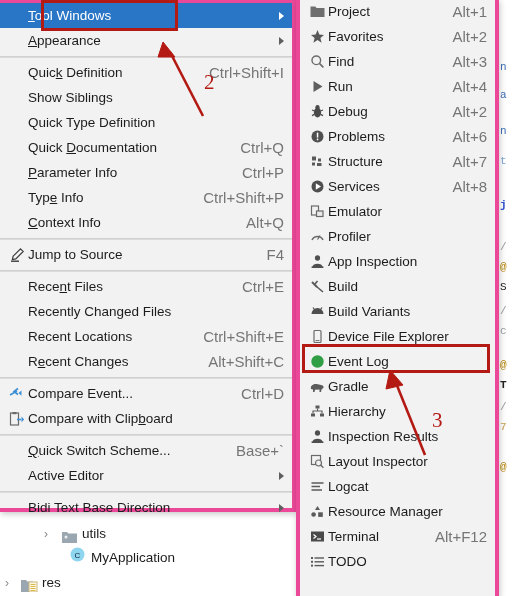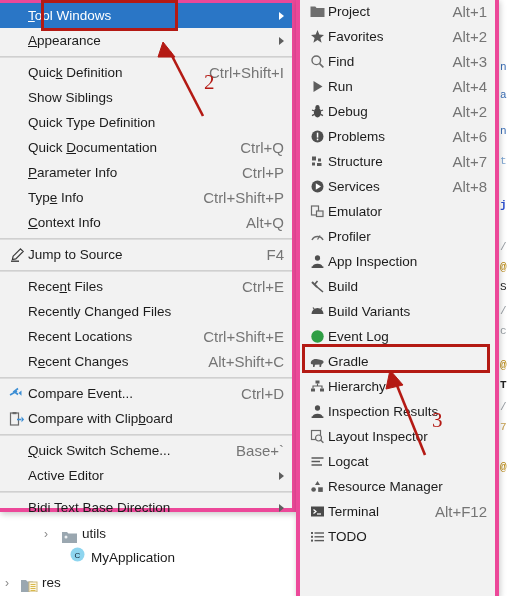--- a/index.html
+++ b/index.html
@@ -403,20 +403,30 @@
           <line x1="3" y1="3.5" x2="4.5" y2="5.5" stroke="#4f4f4f" stroke-width="1.2"></line>
           <line x1="12" y1="3.5" x2="10.5" y2="5.5" stroke="#4f4f4f" stroke-width="1.2"></line>
         </svg>
       </span>
     <span class="lbl">Build Variants</span>
     <span class="acc"></span>
   </div>
   <div class="mi">
     <span class="ic">
         <svg width="15" height="15" viewBox="0 0 15 15">
+          <rect x="4" y="1.5" width="7" height="12" rx="1" fill="none" stroke="#6a6a6a" stroke-width="1.2"></rect>
+          <line x1="5.5" y1="11.6" x2="9.5" y2="11.6" stroke="#6a6a6a" stroke-width="1"></line>
+        </svg>
+      </span>
+    <span class="lbl">Device File Explorer</span>
+    <span class="acc"></span>
+  </div>
+  <div class="mi">
+    <span class="ic">
+        <svg width="15" height="15" viewBox="0 0 15 15">
           <circle cx="7.5" cy="7.5" r="6.2" fill="#2f9e44"></circle>
         </svg>
       </span>
     <span class="lbl">Event Log</span>
     <span class="acc"></span>
   </div>
   <div class="mi">
     <span class="ic">
         <svg width="16" height="14" viewBox="0 0 16 14">
           <path d="M2 9 C1 6 4 3.5 7.5 4 C11 4.5 14 5 14.5 6.5 C15 8 13.5 8.5 12.5 9.5 L12 12 L10.5 12 L10.5 9.5 L6 9.8 L5.5 12 L4 12 L4 9.5z" fill="#5a5a5a"></path>

